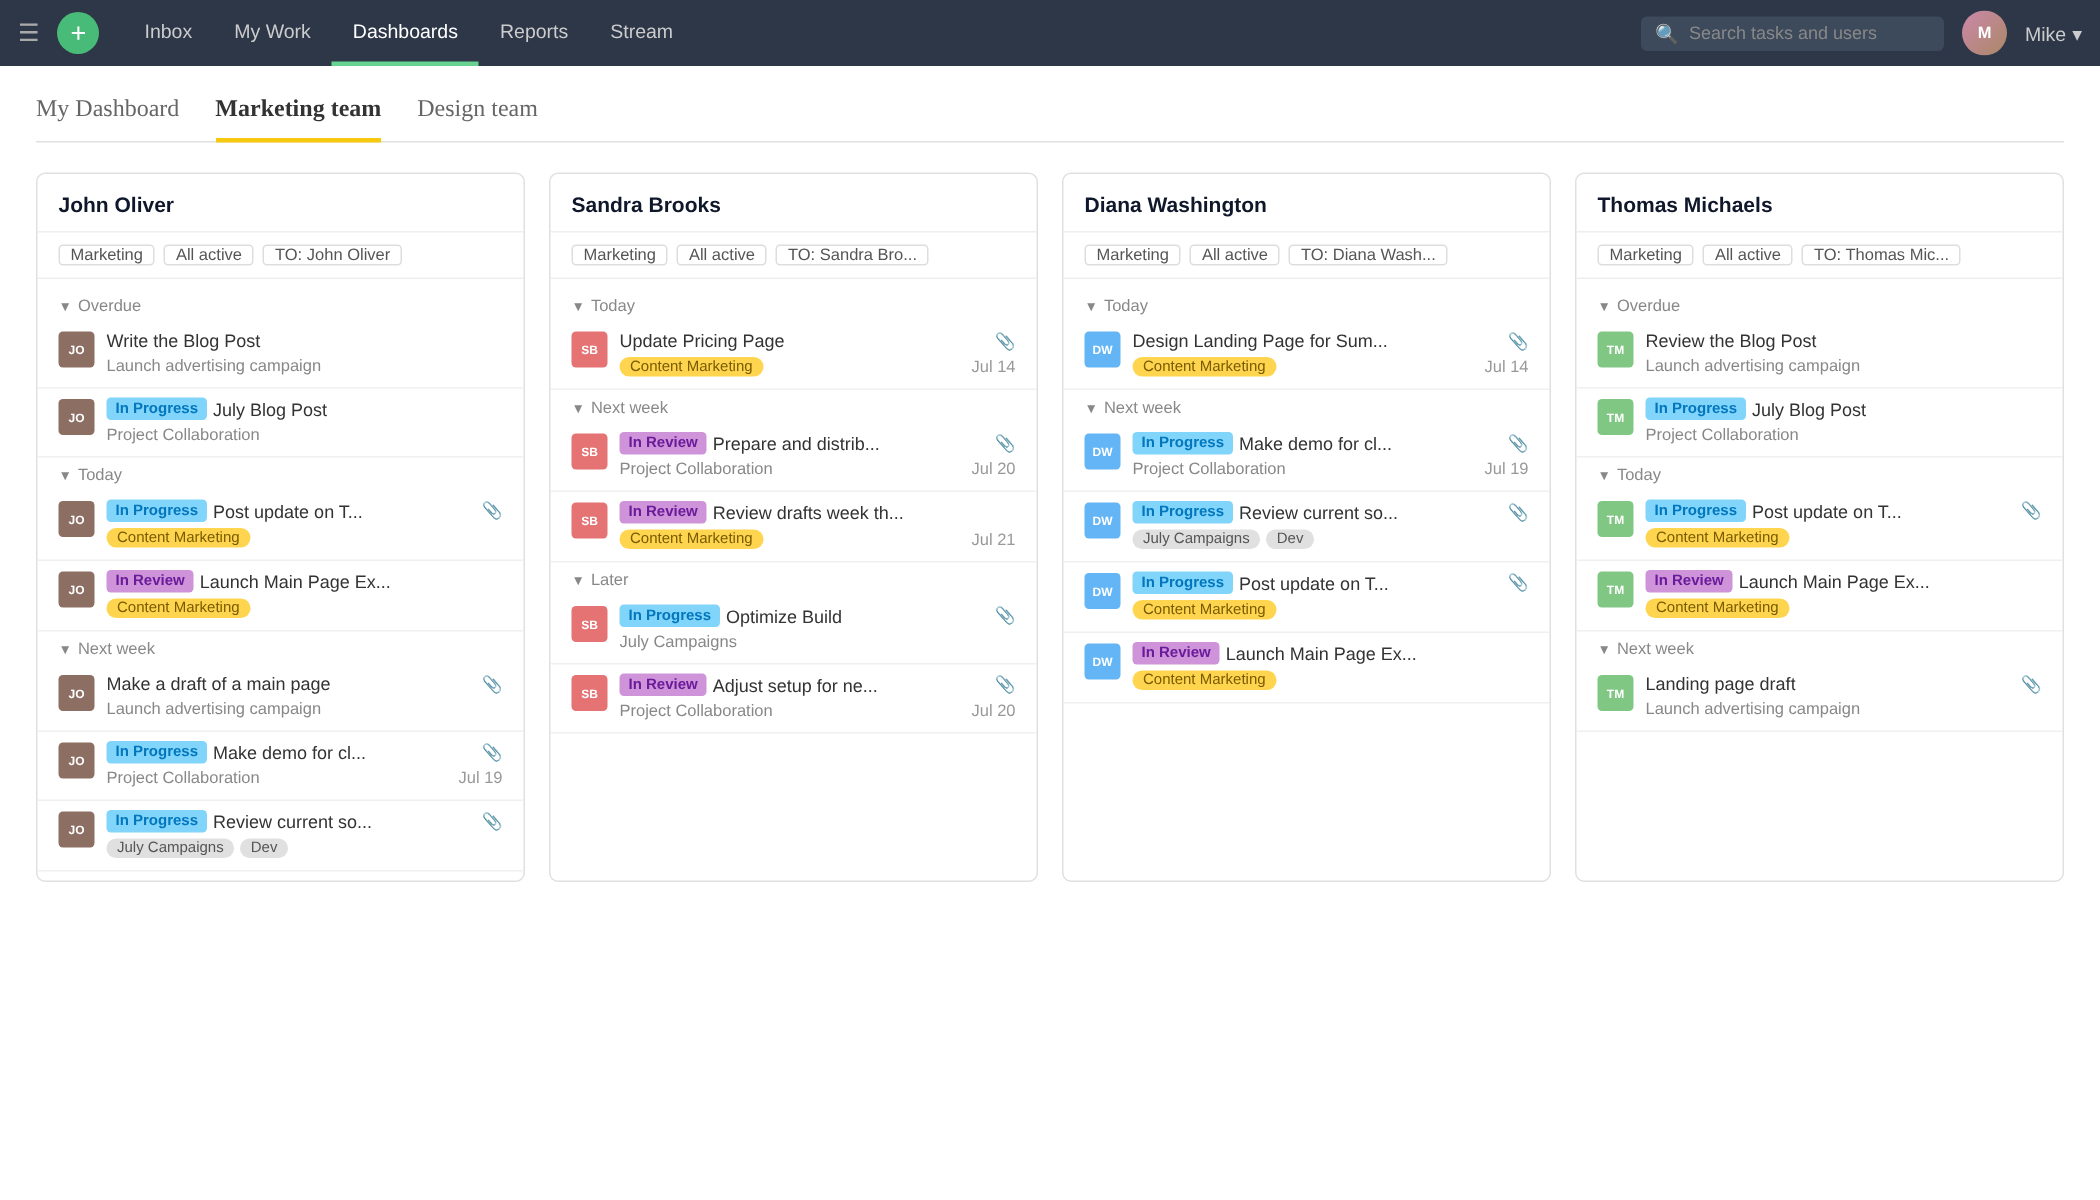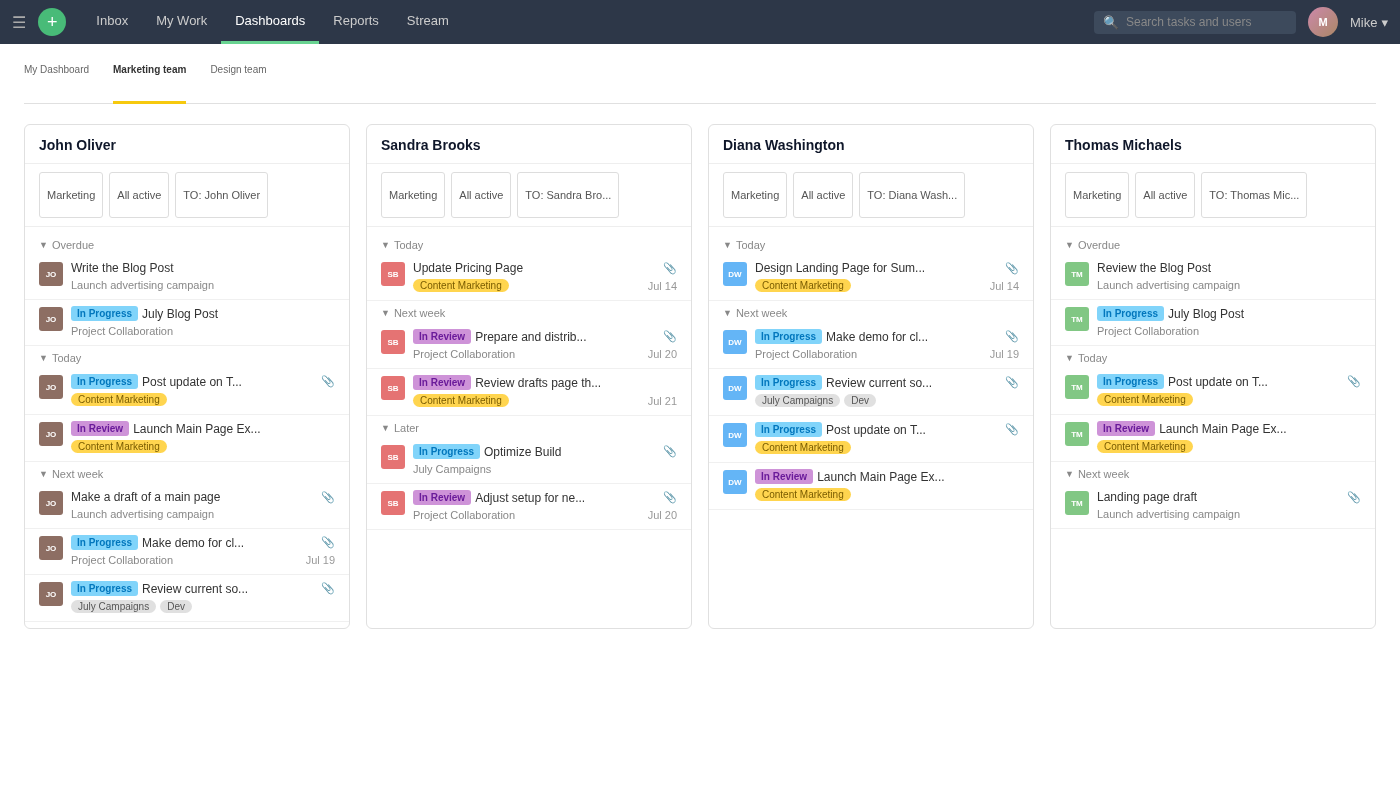--- a/index.html
+++ b/index.html
@@ -41,41 +41,41 @@
       overflow: hidden; display: flex; align-items: center; justify-content: center;
     }
     .topnav-user { color: #ccc; font-size: 13px; display: flex; align-items: center; gap: 4px; cursor: pointer; }
 
     
     .page { padding: 20px 24px; background: #fff; min-height: calc(100vh - 44px); }
 
     
     .dash-tabs { display: flex; gap: 24px; margin-bottom: 20px; border-bottom: 1px solid #e0e0e0; padding-bottom: 0; }
     .dash-tab {
-      font-size: 10px; color: #666; padding-bottom: 26px; cursor: pointer;
-      border-bottom: 3px solid transparent; margin-bottom: -1px;
+      font-size: 16px; color: #666; padding-bottom: 10px; cursor: pointer;
+      border-bottom: 3px solid transparent; margin-bottom: -1px; font-family: Liberation Serif, serif;
     }
     .dash-tab.active { color: #333; font-weight: 600; border-bottom: 3px solid #f6c90e; }
 
     
     .board { display: grid; grid-template-columns: repeat(4, 1fr); gap: 16px; margin-top: 16px; }
 
     
     .column {
       background: #fff; border: 1px solid #e0e0e0; border-radius: 6px;
       overflow: hidden;
     }
     .col-header {
       padding: 12px 14px 10px; font-size: 14px; font-weight: 600; color: #0f172a;
       border-bottom: 1px solid #eee;
     }
     .col-filters { display: flex; gap: 6px; padding: 8px 14px; flex-wrap: wrap; border-bottom: 1px solid #eee; }
     .col-filter {
       font-size: 11px; color: #555; border: 1px solid #ddd; border-radius: 3px;
-      padding: 16px 7px; background: #fff; cursor: pointer;
+      padding: 0 7px; background: #fff; cursor: pointer;
     }
     .col-body { padding: 6px 0; }
 
     
     .section-label {
       font-size: 11px; color: #888; padding: 6px 14px 4px;
       display: flex; align-items: center; gap: 4px; cursor: pointer;
     }
     .section-label .chevron { font-size: 9px; }
 
@@ -326,21 +326,21 @@
             </div>
           </div>
           <div class="task">
             <div class="task-row">
               <div class="task-avatar face" style="background: rgb(229, 115, 115);">
                 <div class="av-face" style="width:100%;height:100%;display:flex;align-items:center;justify-content:center;color:#fff;font-size:8px;font-weight:600;">SB</div>
               </div>
               <div class="task-content">
                 <div class="task-title-row">
                   <span class="badge badge-inreview">In Review</span>
-                  <span class="task-title">Review drafts page th...</span>
+                  <span class="task-title">Review drafts week th...</span>
                 </div>
                 <div class="task-tags">
                   <span class="tag tag-orange">Content Marketing</span>
                   <span class="task-date">Jul 21</span>
                 </div>
               </div>
             </div>
           </div>
           <div class="section-label"><span class="chevron">▼</span> Later</div>
           <div class="task">

